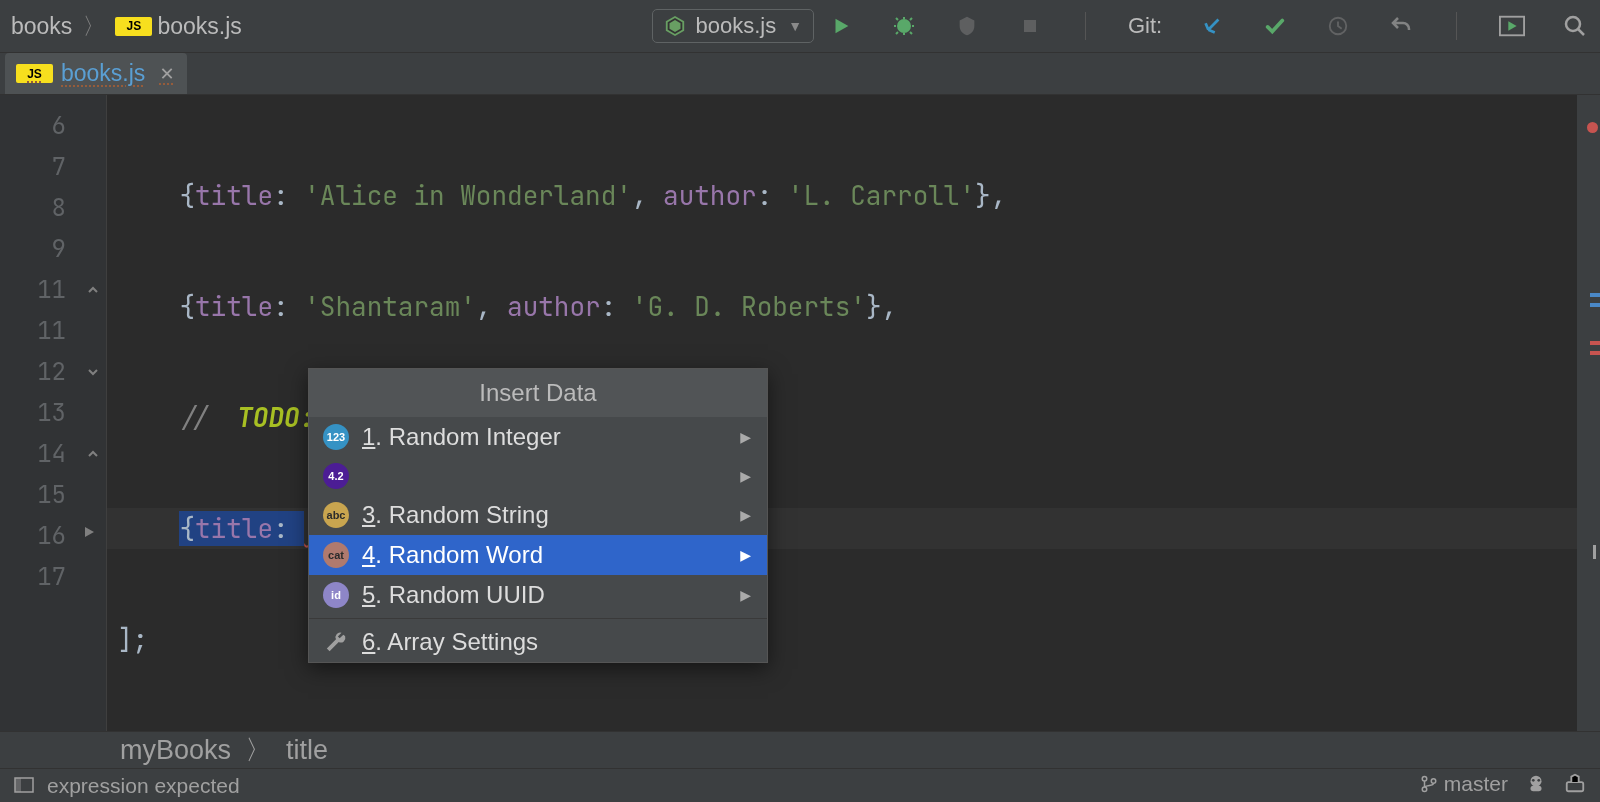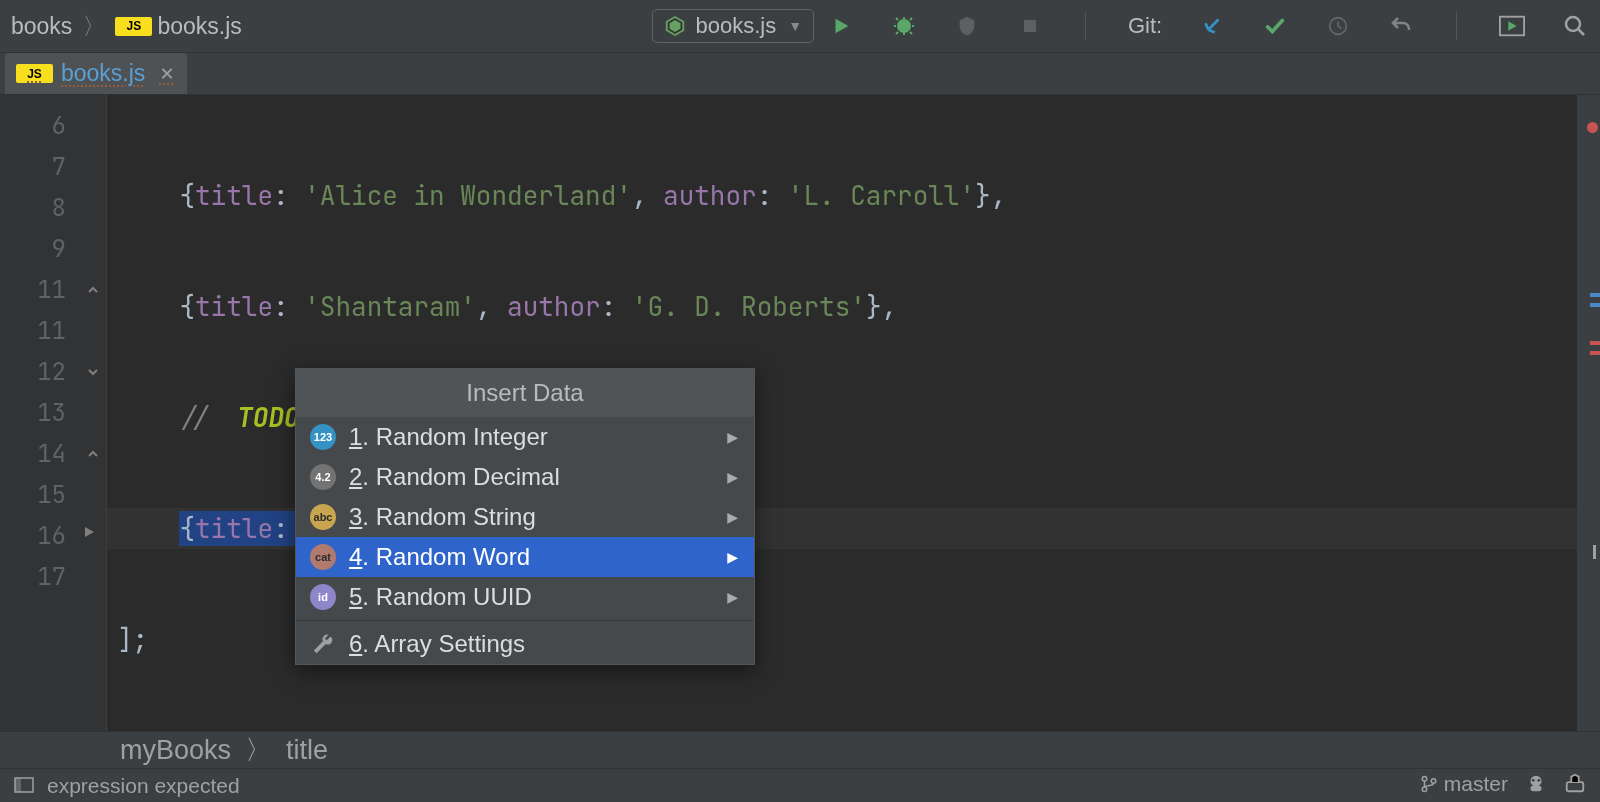--- a/index.html
+++ b/index.html
@@ -81,21 +81,21 @@
     .err-squiggle {
       text-decoration: wavy underline #c75450 2px;
       text-underline-offset: 3px;
     }
     .right-stripe { width: 23px; background: #3c3f41; position: relative;}
     .stripe-err { position:absolute; top: 27px; right: 2px; width: 11px; height: 11px; background:#c75450; border-radius:50%;}
     .stripe-mark-b { position:absolute; right:0; width:10px; height:4px; background:#4a88c7;}
     .stripe-mark-r { position:absolute; right:0; width:10px; height:4px; background:#c75450;}
     
     .popup {
-      position: absolute; top: 273px; left: 295px; width: 460px;
+      position: absolute; top: 273px; left: 308px; width: 460px;
       background: #46494b; border: 1px solid #555;
       box-shadow: 0 6px 20px rgba(0,0,0,.5);
       z-index: 50;
     }
     .popup-title {
       text-align: center; padding: 10px 0; font-size: 24px; color: #bbb;
       background: #515456;
     }
     .popup-item {
       display: flex; align-items: center; gap: 13px;
@@ -106,21 +106,21 @@
     .popup-item .u { text-decoration: underline; }
     .popup-item .sub { position:absolute; right: 16px; color:#aaa; font-size: 14px;}
     .popup-item.sel .sub { color:#fff; }
     .popup-sep { height: 1px; background: #3a3a3a; margin: 3px 0;}
     .badge {
       width: 26px; height: 26px; border-radius: 50%;
       display: inline-flex; align-items: center; justify-content: center;
       font-size: 11px; font-weight: 700; color: #2b2b2b;
     }
     .badge.b123 { background: #3592c4; color:#fff;}
-    .badge.b42 { background: #737373; color:#fff;}
+    .badge.b42 { background: #4c1d95; color:#fff;}
     .badge.babc { background: #c9a54f;}
     .badge.bcat { background: #b07a6e;}
     .badge.bid { background: #8e86c8; color:#fff;}
     .wrench { width: 26px; height: 26px; display:inline-flex;align-items:center;justify-content:center;}
     .popup-hint { padding: 7px 13px 10px; font-size: 21px; color: #888;}
     
     .bottom-crumbs {
       height: 37px; background: #3c3f41; display: flex; align-items: center;
       padding: 0 15px 0 120px; font-size: 27px; color: #a0a0a0; gap: 14px;
       border-top: 1px solid #323232;
@@ -278,21 +278,20 @@
 
   <div class="popup">
     <div class="popup-title">Insert Data</div>
     <div class="popup-item">
         <span class="badge b123">123</span>
         <span><span class="u">1</span><span>. Random Integer</span></span>
         <span class="sub">▶</span>
       </div>
     <div class="popup-item">
         <span class="badge b42">4.2</span>
-        <span><span class="u">2</span><span>. Random Decimal</span></span>
         <span class="sub">▶</span>
       </div>
     <div class="popup-item">
         <span class="badge babc">abc</span>
         <span><span class="u">3</span><span>. Random String</span></span>
         <span class="sub">▶</span>
       </div>
     <div class="popup-item sel">
         <span class="badge bcat">cat</span>
         <span><span class="u">4</span><span>. Random Word</span></span>

